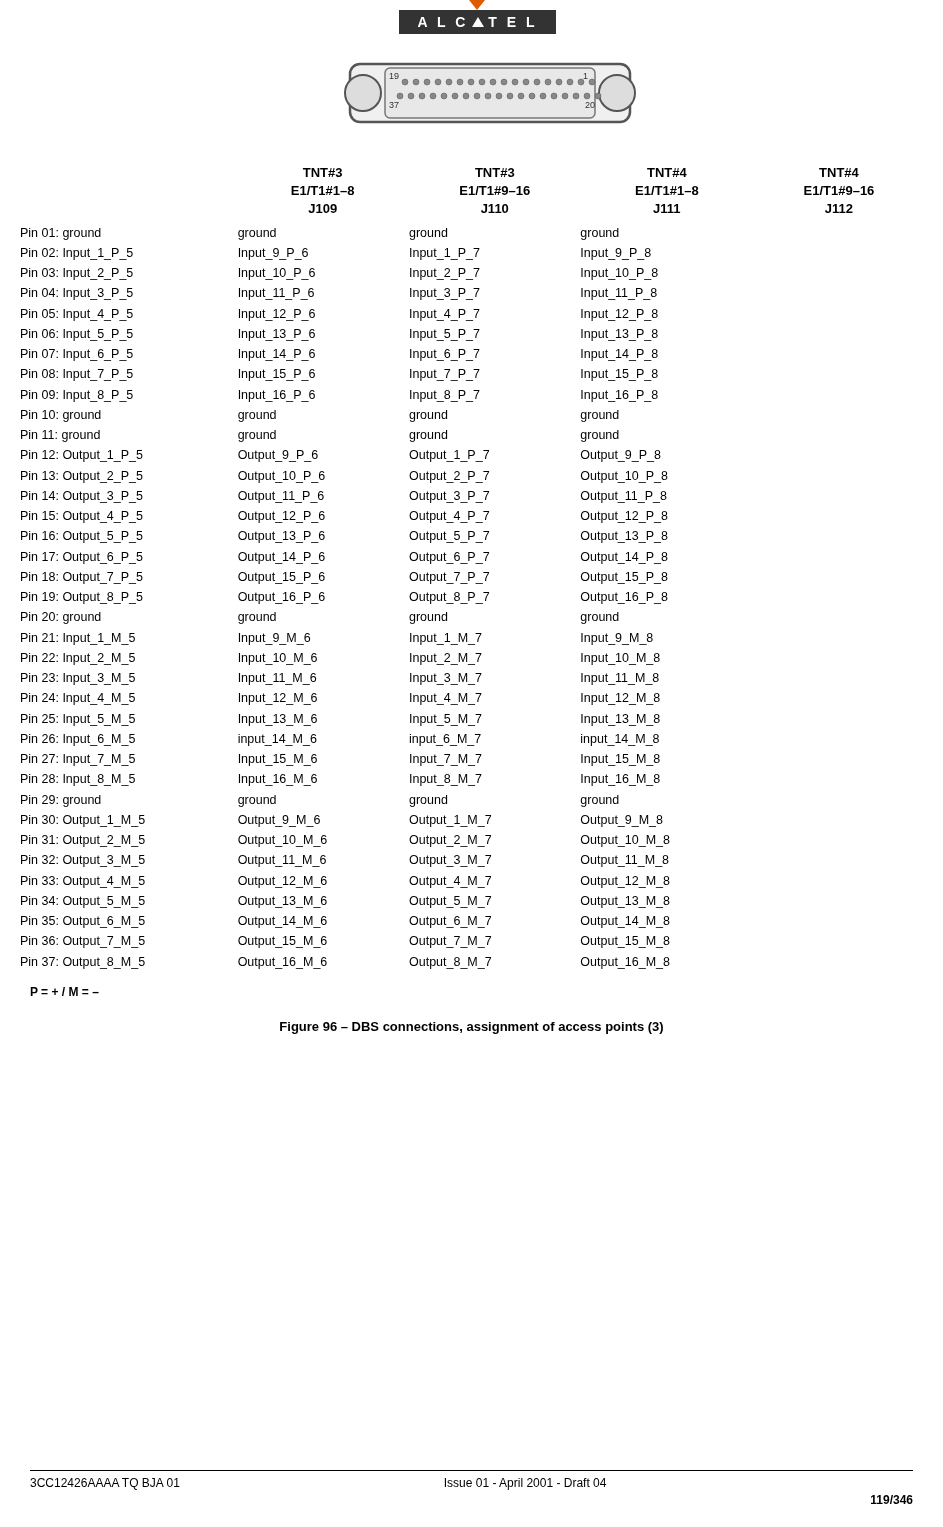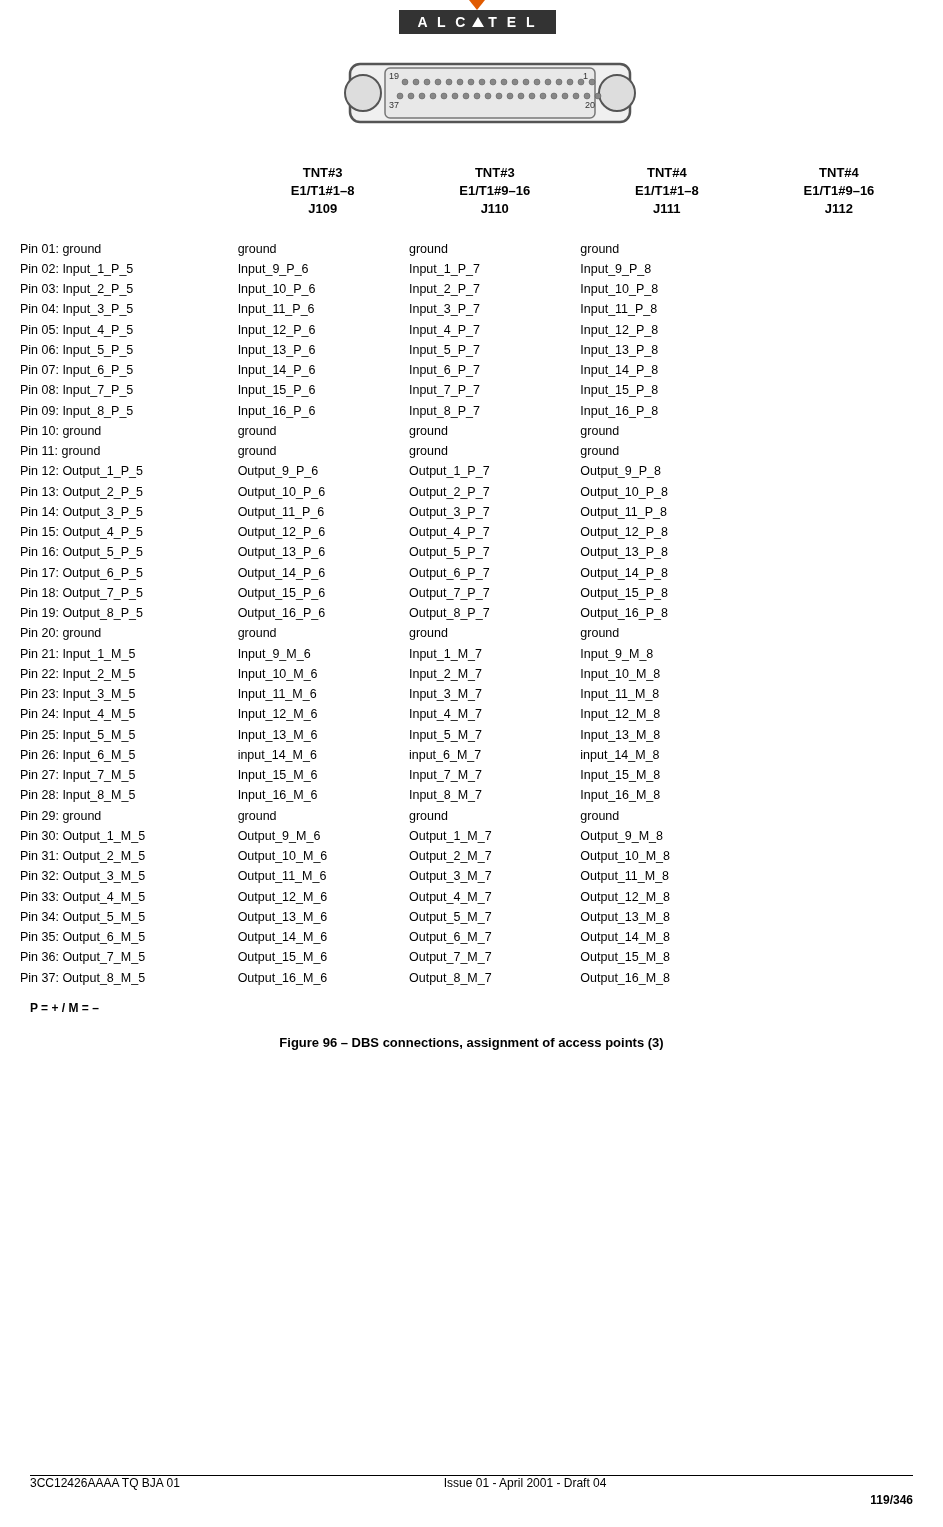--- a/index.html
+++ b/index.html
@@ -54,21 +54,21 @@
       display: flex;
       justify-content: center;
       margin: 20px 0 30px 0;
       padding-left: 36px;
     }
 
     
     .columns-header {
       display: flex;
       padding: 0 18px;
-      margin-bottom: 20px;
+      margin-bottom: 4px;
     }
     .col-header {
       text-align: center;
       font-weight: bold;
       font-size: 13px;
       line-height: 1.4;
     }
     .col-pins { width: 235px; }
     .col-1 { width: 185px; }
     .col-2 { width: 185px; }
@@ -110,20 +110,21 @@
     }
     .page-footer {
       position: absolute;
       bottom: 20px;
       left: 30px;
       right: 30px;
       display: flex;
       justify-content: space-between;
       font-size: 12px;
       border-top: 1px solid #000;
+      padding-top: 5px;
     }
   </style>
 </head>
 <body>
 
 <div class="header">
   <div class="alcatel-logo">
     <div class="logo-triangle"></div>
     <div class="logo-box">
       <span>A L C</span>

